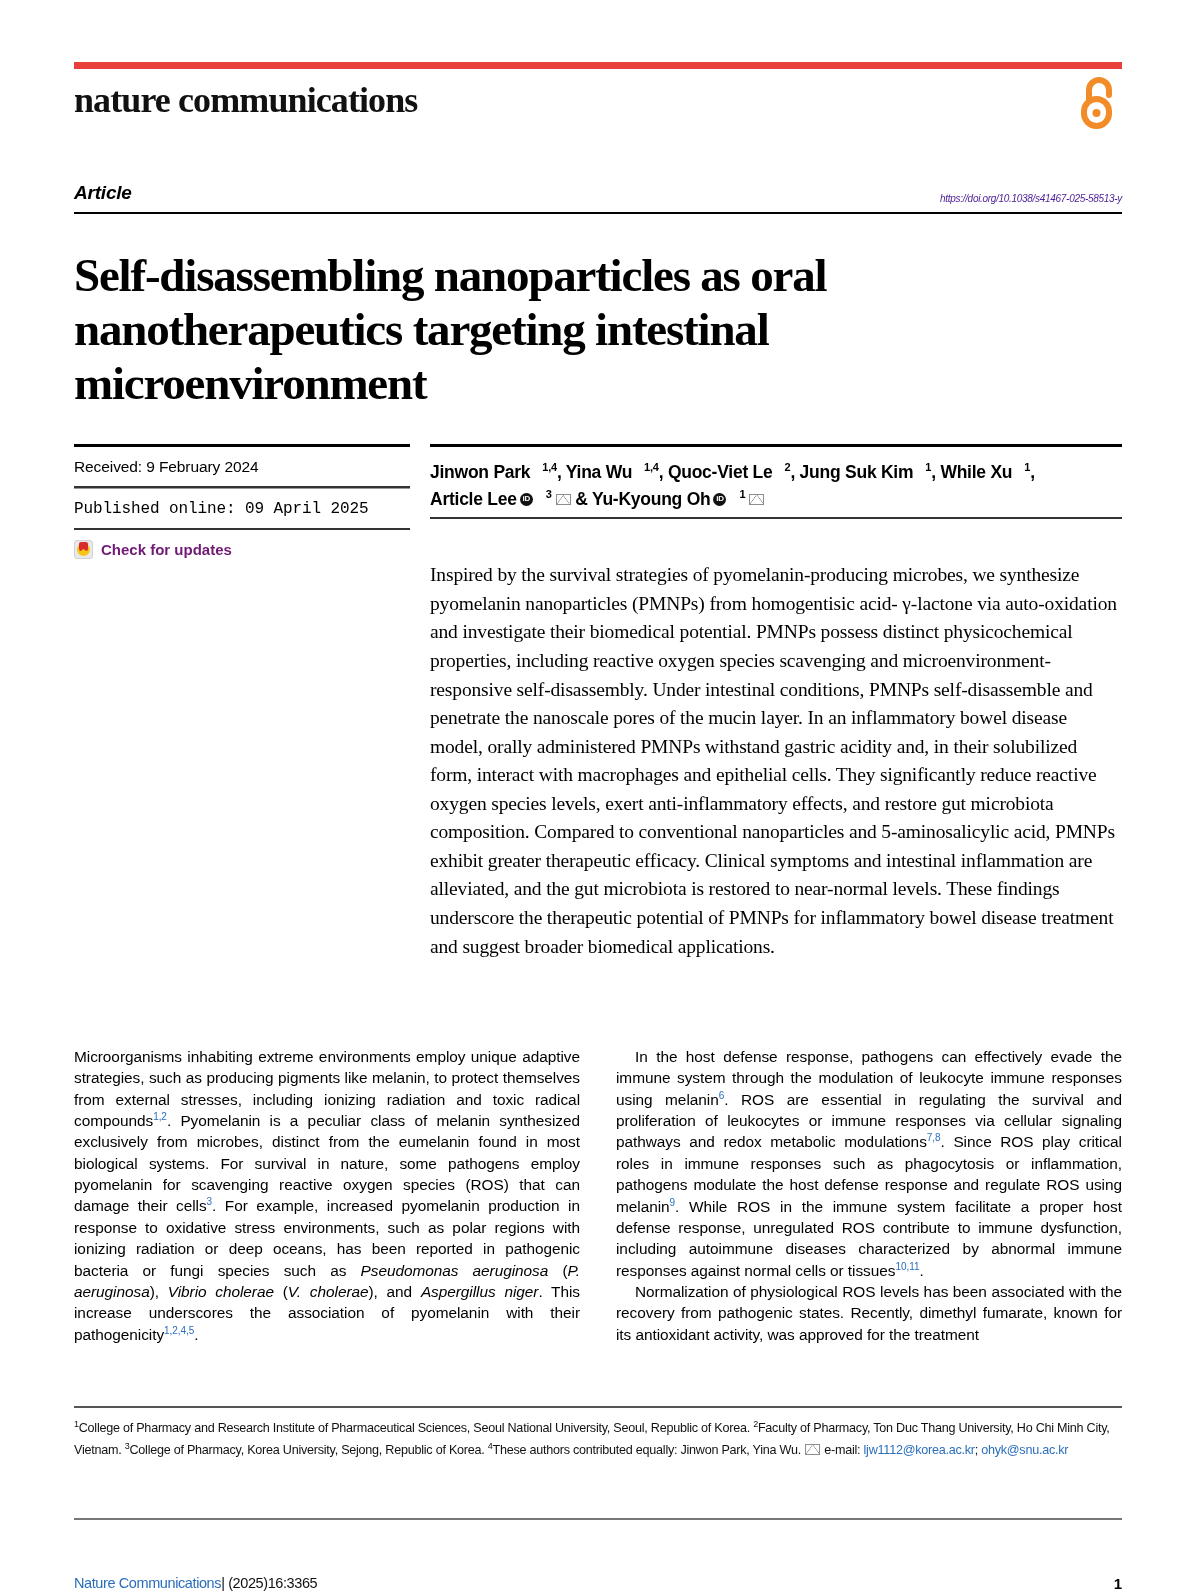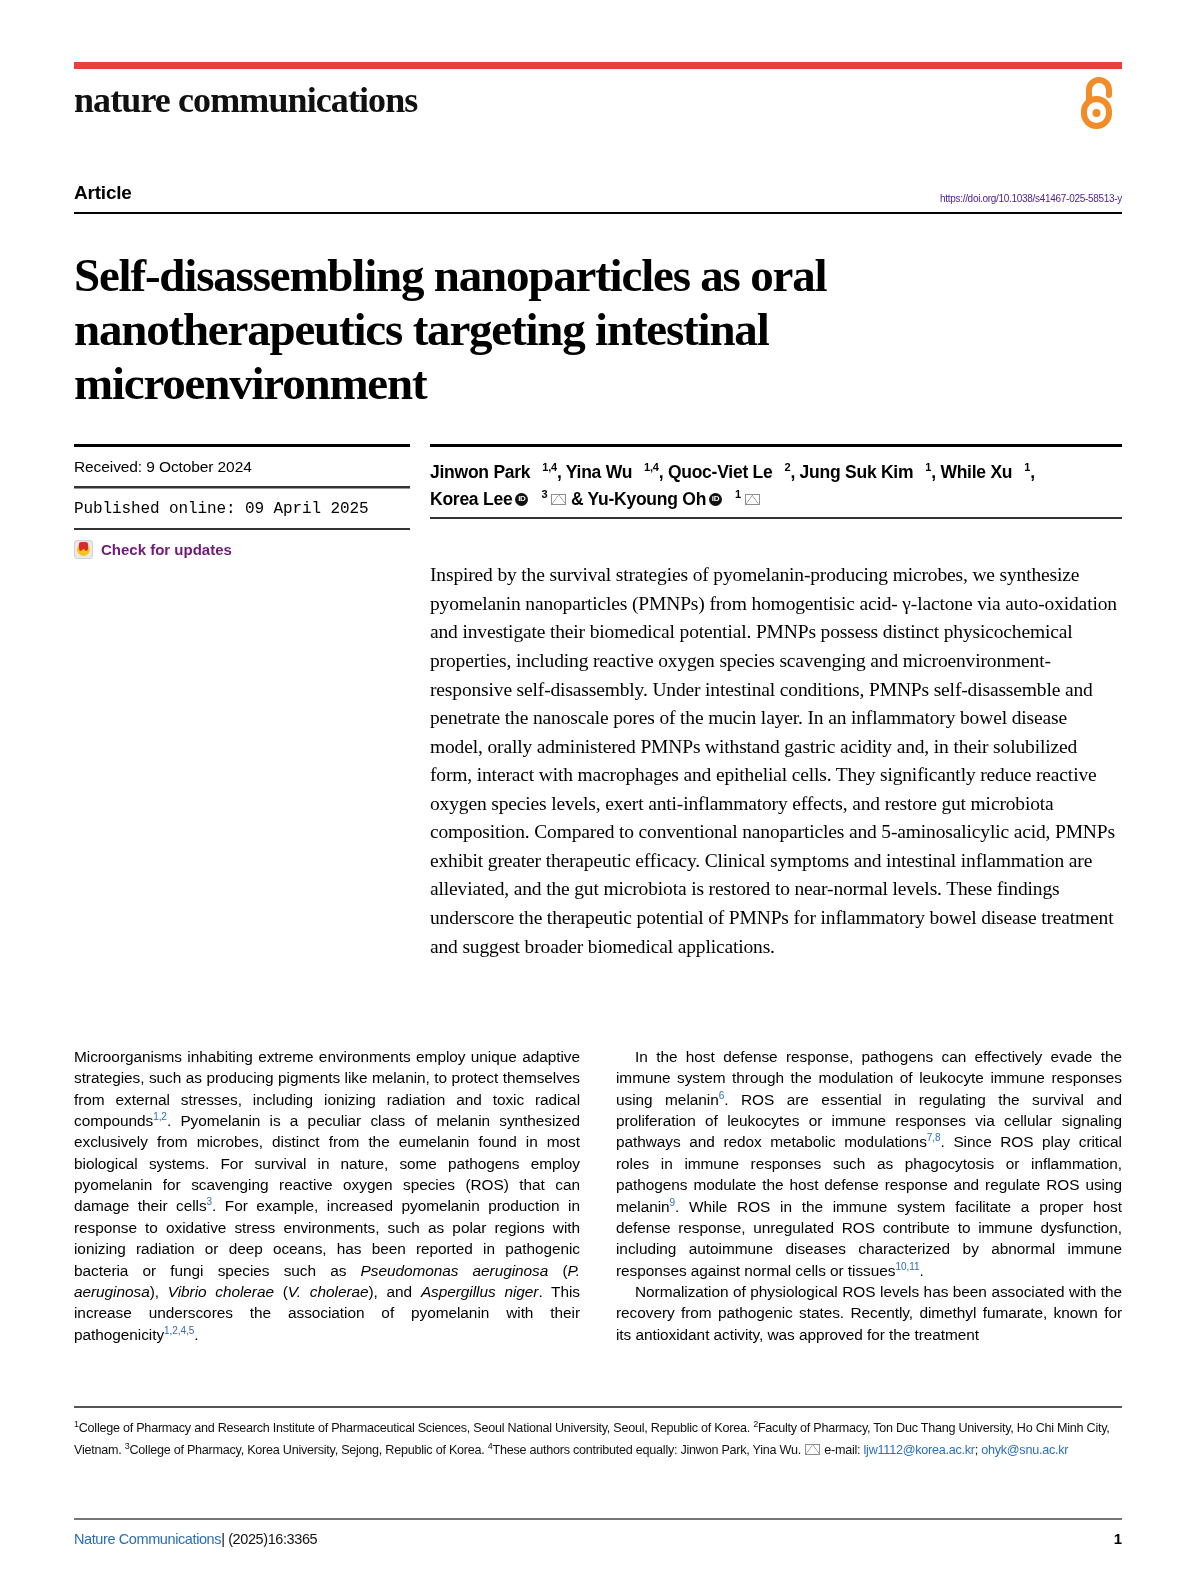--- a/index.html
+++ b/index.html
@@ -57,20 +57,21 @@
 
   
   .label-row {
     position: absolute;
     left: 74px;
     top: 182px;
     width: 1048px;
     display: flex;
     align-items: flex-end;
     justify-content: space-between;
+    font-style: italic;
   }
   .article-label {
     font-family: "Liberation Sans", sans-serif;
     font-weight: 700;
     font-size: 19px;
     color: #000;
     letter-spacing: -0.2px;
   }
   .doi-link {
     font-family: "Liberation Sans", sans-serif;
@@ -283,22 +284,23 @@
   .footer-wrap {
     position: absolute;
     left: 74px;
     top: 1518px;
     width: 1048px;
   }
   .footer-rule { height: 2px; background: #777; }
   .footer-row {
     display: flex;
     justify-content: space-between;
-    align-items: center;
+    align-items: flex-start;
     padding-top: 10px;
+    margin-top: 45px;
   }
   .footer-left {
     font-family: "Liberation Sans", sans-serif;
     font-size: 14.5px;
     letter-spacing: -0.4px;
   }
   .footer-journal { color: #2a6ebb; }
   .footer-cite { color: #111; }
   .footer-page {
     font-family: "Liberation Sans", sans-serif;
@@ -327,36 +329,36 @@
   <div class="label-row">
     <div class="article-label">Article</div>
     <a class="doi-link" href="#">https://doi.org/10.1038/s41467-025-58513-y</a>
   </div>
   <div class="rule-thin" id="rule-under-label"></div>
 
   <h1 class="title">Self-disassembling nanoparticles as oral nanotherapeutics targeting intestinal microenvironment</h1>
 
   <div class="meta-col">
     <div class="meta-rule-heavy"></div>
-    <div class="meta-item">Received: 9 October 2024</div>
+    <div class="meta-item">Received: 9 February 2024</div>
     <div class="meta-rule-med"></div>
     <div class="meta-rule-light"></div>
     <div class="meta-item serif">Published online: 09 April 2025</div>
     <div class="meta-rule-med"></div>
     <div class="updates-row">
       <span class="crossmark"></span>
       <span class="updates-text">Check for updates</span>
     </div>
   </div>
 
   <div class="authors-col">
     <div class="meta-rule-heavy"></div>
     <div class="authors">
       <span>Jinwon Park</span><sup>1,4</sup><span>, Yina Wu</span><sup>1,4</sup><span>, Quoc-Viet Le</span><sup>2</sup><span>, Jung Suk Kim</span><sup>1</sup><span>, While Xu</span><sup>1</sup><span>,</span><br>
-      <span>Korea Lee</span><span class="orcid"></span><sup>3</sup><span class="env"></span>
+      <span>Article Lee</span><span class="orcid"></span><sup>3</sup><span class="env"></span>
       <span>&amp; Yu-Kyoung Oh</span><span class="orcid"></span><sup>1</sup><span class="env"></span>
     </div>
     <div class="meta-rule-med"></div>
     <div class="abstract">Inspired by the survival strategies of pyomelanin-producing microbes, we synthesize pyomelanin nanoparticles (PMNPs) from homogentisic acid- γ-lactone via auto-oxidation and investigate their biomedical potential. PMNPs possess distinct physicochemical properties, including reactive oxygen species scavenging and microenvironment-responsive self-disassembly. Under intestinal conditions, PMNPs self-disassemble and penetrate the nanoscale pores of the mucin layer. In an inflammatory bowel disease model, orally administered PMNPs withstand gastric acidity and, in their solubilized form, interact with macrophages and epithelial cells. They significantly reduce reactive oxygen species levels, exert anti-inflammatory effects, and restore gut microbiota composition. Compared to conventional nanoparticles and 5-aminosalicylic acid, PMNPs exhibit greater therapeutic efficacy. Clinical symptoms and intestinal inflammation are alleviated, and the gut microbiota is restored to near-normal levels. These findings underscore the therapeutic potential of PMNPs for inflammatory bowel disease treatment and suggest broader biomedical applications.</div>
   </div>
 
   <div class="body-cols">
     <div class="body-col">
       <p><span>Microorganisms inhabiting extreme environments employ unique adaptive strategies, such as producing pigments like melanin, to protect themselves from external stresses, including ionizing radiation and toxic radical compounds</span><sup class="cite">1,2</sup><span>. Pyomelanin is a peculiar class of melanin synthesized exclusively from microbes, distinct from the eumelanin found in most biological systems. For survival in nature, some pathogens employ pyomelanin for scavenging reactive oxygen species (ROS) that can damage their cells</span><sup class="cite">3</sup><span>. For example, increased pyomelanin production in response to oxidative stress environments, such as polar regions with ionizing radiation or deep oceans, has been reported in pathogenic bacteria or fungi species such as </span><i>Pseudomonas aeruginosa</i><span> (</span><i>P. aeruginosa</i><span>), </span><i>Vibrio cholerae</i><span> (</span><i>V. cholerae</i><span>), and </span><i>Aspergillus niger</i><span>. This increase underscores the association of pyomelanin with their pathogenicity</span><sup class="cite">1,2,4,5</sup><span>.</span></p>
     </div>

